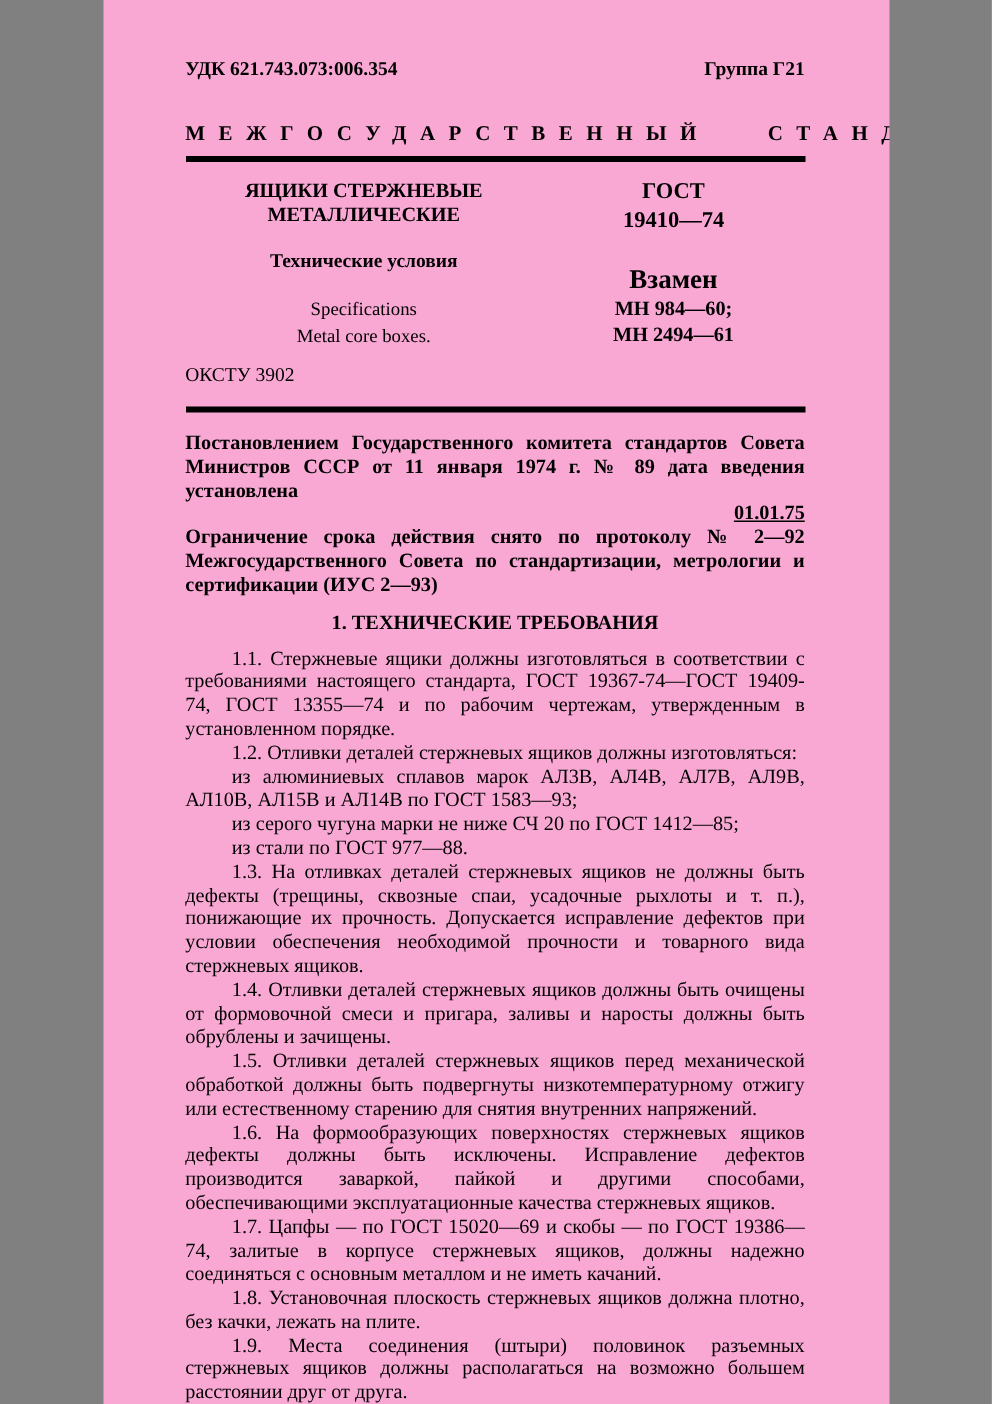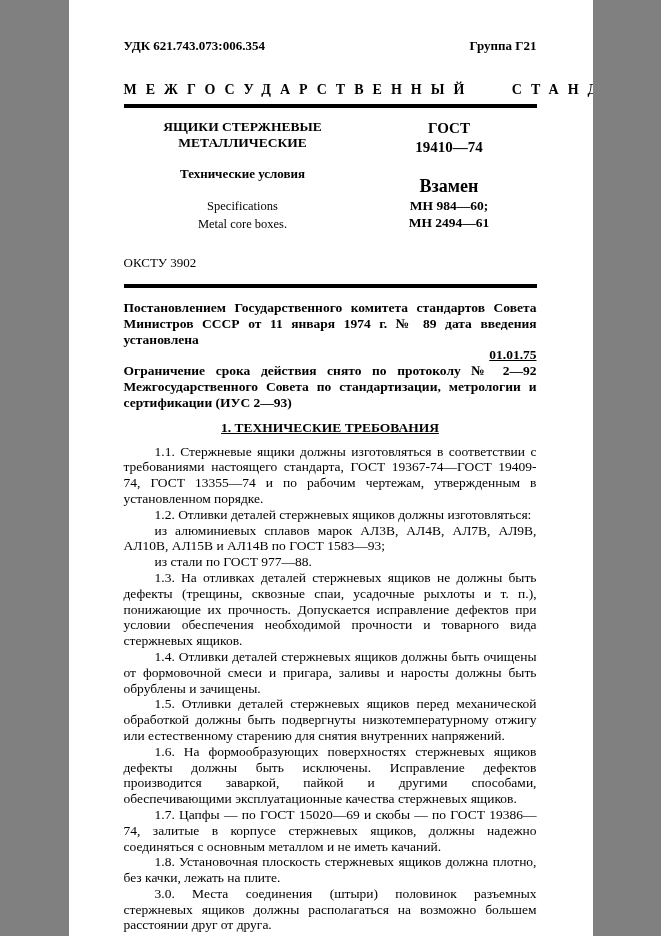--- a/index.html
+++ b/index.html
@@ -5,21 +5,21 @@
   html, body {
     margin: 0;
     padding: 0;
     background: #808080;
   }
   .page {
     position: relative;
     width: 524px;
     height: 936px;
     margin: 0 auto;
-    background: #ffffff;
+    background: #f9a8d4;
     color: #000000;
     font-family: "Liberation Serif", "DejaVu Serif", serif;
     box-sizing: border-box;
     padding: 38px 56px 0 55px;
     overflow: hidden;
   }
   .topline {
     display: flex;
     justify-content: space-between;
     font-size: 13px;
@@ -76,21 +76,21 @@
   .replaces-label {
     font-size: 18px;
     font-weight: bold;
   }
   .replaces-line {
     font-size: 13.5px;
     font-weight: bold;
     line-height: 1.3;
   }
   .okstu {
-    margin-top: 22px;
+    margin-top: 9px;
     font-size: 13px;
   }
   .rule-mid {
     margin-top: 13px;
   }
   .preamble {
     margin: 12px 0 0 0;
     font-size: 13.5px;
     font-weight: bold;
     line-height: 15.8px;
@@ -117,21 +117,20 @@
     font-size: 13.5px;
     line-height: 15.8px;
     text-align: justify;
     text-indent: 31px;
   }
   .section-heading {
     margin: 9px 0 8px 0;
     font-size: 13.5px;
     font-weight: bold;
     text-align: center;
-    text-decoration: underline;
   }
   .footer-rule {
     margin-top: 17px;
   }
   .footer-labels {
     display: flex;
     justify-content: space-between;
     margin-top: 6px;
     font-size: 13px;
     font-weight: bold;
@@ -186,28 +185,29 @@
     <span>01.01.75</span>
   </div>
   <p class="preamble preamble-second">Ограничение срока действия снято по протоколу № 2—92 Межгосударственного Совета по стандартизации, метрологии и сертификации (ИУС 2—93)</p>
 
 
   <h2 class="section-heading">1. ТЕХНИЧЕСКИЕ ТРЕБОВАНИЯ</h2>
 
   <p class="para">1.1. Стержневые ящики должны изготовляться в соответствии с требованиями настоящего стандарта, ГОСТ 19367-74—ГОСТ 19409-74, ГОСТ 13355—74 и по рабочим чертежам, утвержденным в установленном порядке.</p>
   <p class="para">1.2. Отливки деталей стержневых ящиков должны изготовляться:</p>
   <p class="para">из алюминиевых сплавов марок АЛ3В, АЛ4В, АЛ7В, АЛ9В, АЛ10В, АЛ15В и АЛ14В по ГОСТ 1583—93;</p>
+  <p class="para">из серого чугуна марки не ниже СЧ 20 по ГОСТ 1412—85;</p>
   <p class="para">из стали по ГОСТ 977—88.</p>
   <p class="para">1.3. На отливках деталей стержневых ящиков не должны быть дефекты (трещины, сквозные спаи, усадочные рыхлоты и т. п.), понижающие их прочность. Допускается исправление дефектов при условии обеспечения необходимой прочности и товарного вида стержневых ящиков.</p>
   <p class="para">1.4. Отливки деталей стержневых ящиков должны быть очищены от формовочной смеси и пригара, заливы и наросты должны быть обрублены и зачищены.</p>
   <p class="para">1.5. Отливки деталей стержневых ящиков перед механической обработкой должны быть подвергнуты низкотемпературному отжигу или естественному старению для снятия внутренних напряжений.</p>
   <p class="para">1.6. На формообразующих поверхностях стержневых ящиков дефекты должны быть исключены. Исправление дефектов производится заваркой, пайкой и другими способами, обеспечивающими эксплуатационные качества стержневых ящиков.</p>
   <p class="para">1.7. Цапфы — по ГОСТ 15020—69 и скобы — по ГОСТ 19386—74, залитые в корпусе стержневых ящиков, должны надежно соединяться с основным металлом и не иметь качаний.</p>
   <p class="para">1.8. Установочная плоскость стержневых ящиков должна плотно, без качки, лежать на плите.</p>
-  <p class="para">3.0. Места соединения (штыри) половинок разъемных стержневых ящиков должны располагаться на возможно большем расстоянии друг от друга.</p>
+  <p class="para">1.9. Места соединения (штыри) половинок разъемных стержневых ящиков должны располагаться на возможно большем расстоянии друг от друга.</p>
 
   <div class="rule footer-rule"></div>
 
   <div class="footer-labels">
     <span>Издание официальное</span>
     <span>Перепечатка воспрещена</span>
   </div>
 
   <div class="star">★</div>
 

